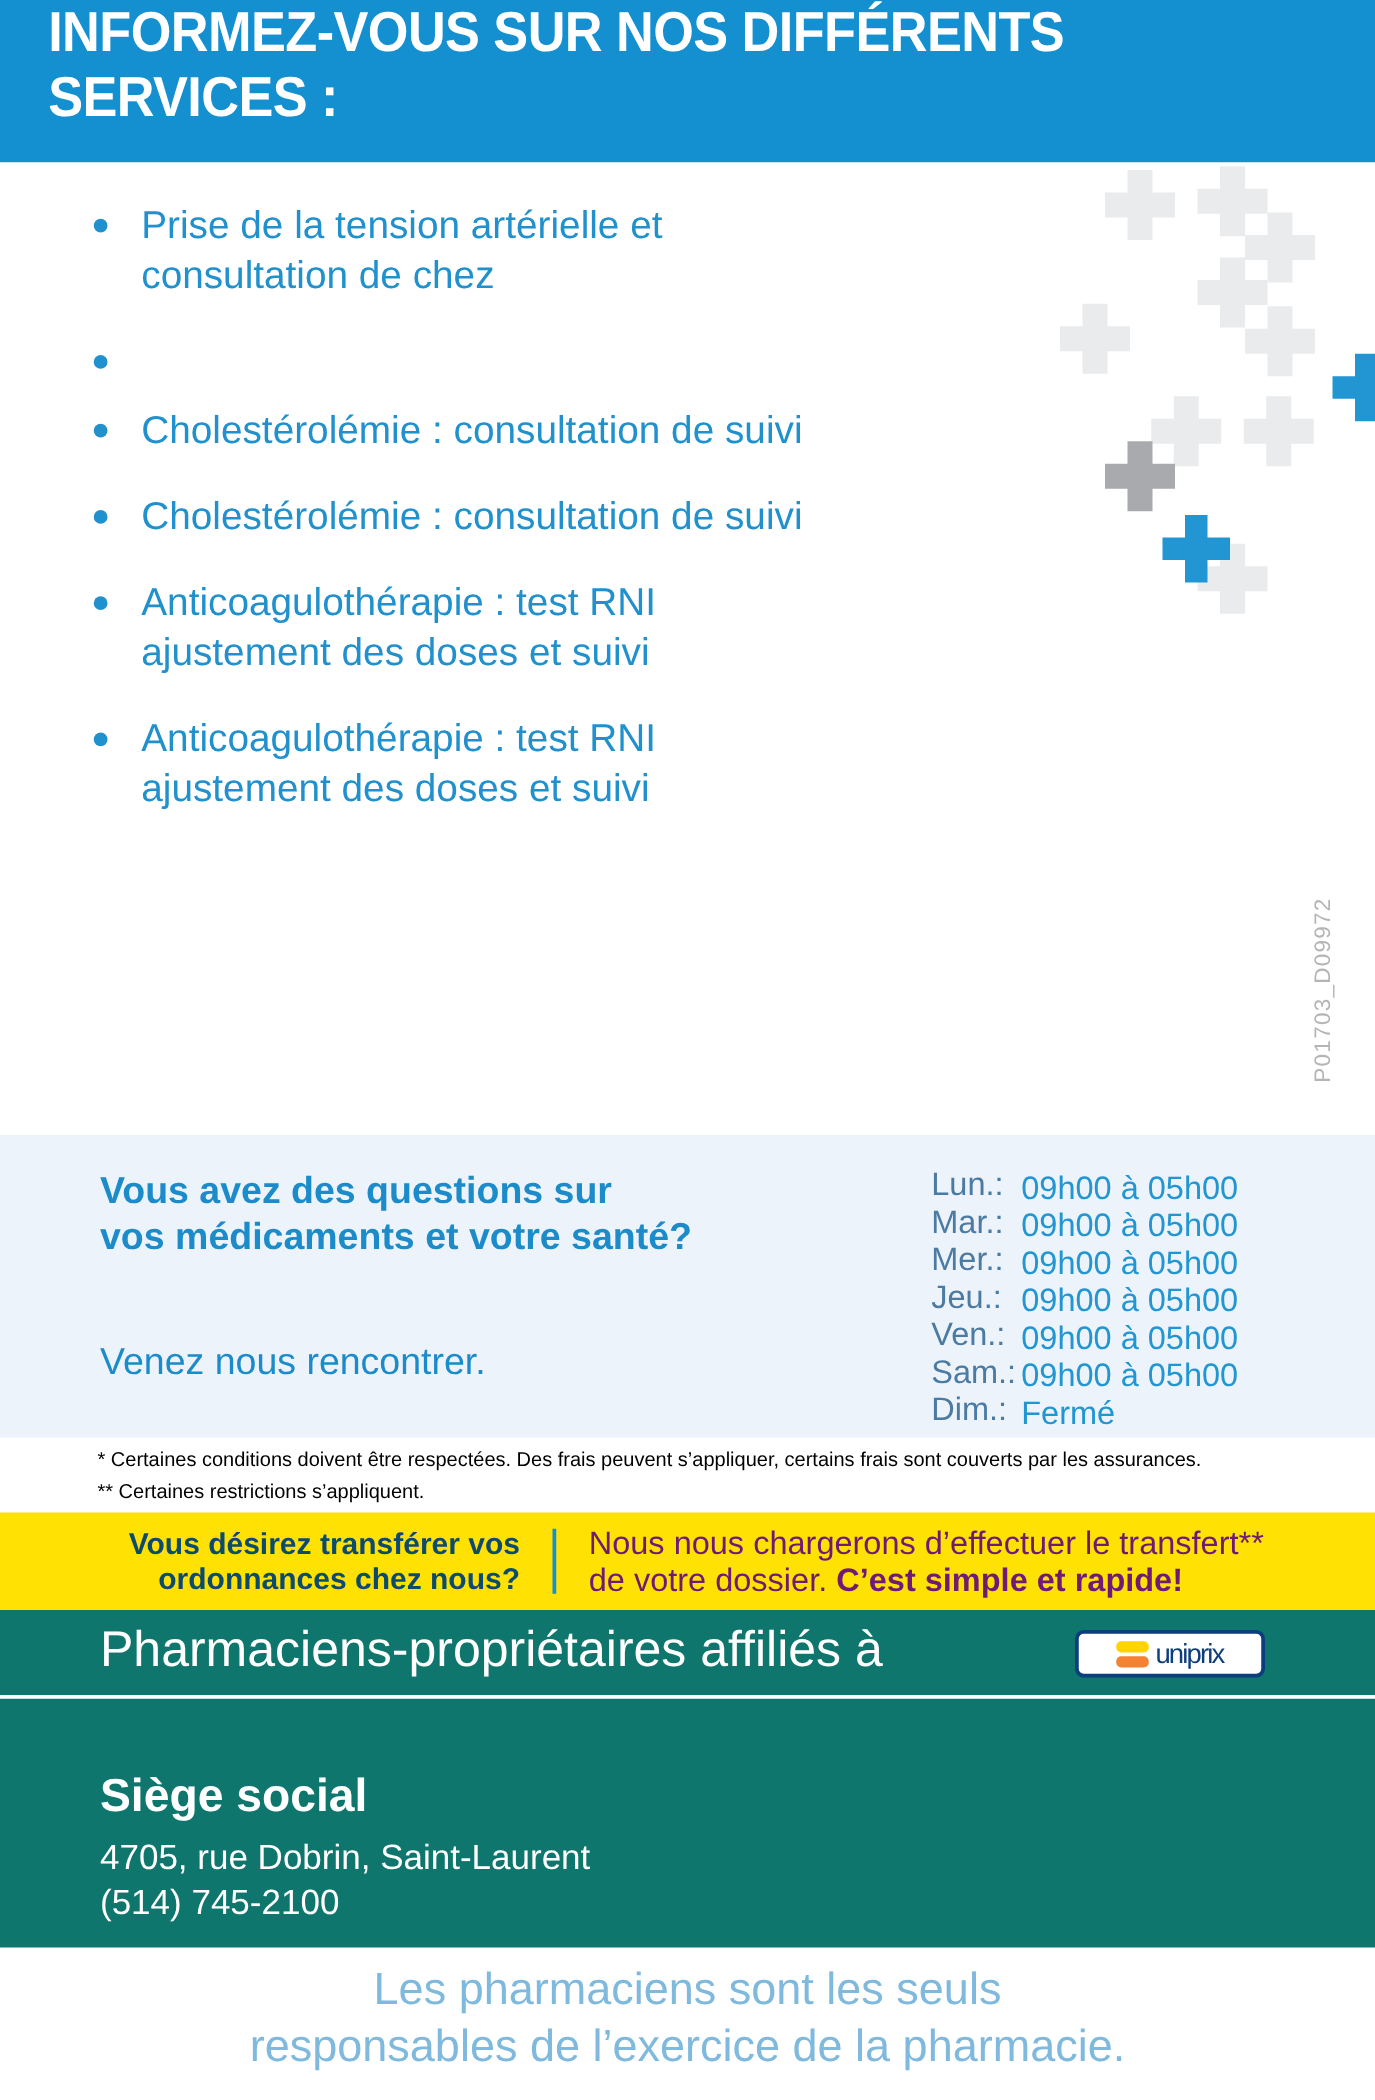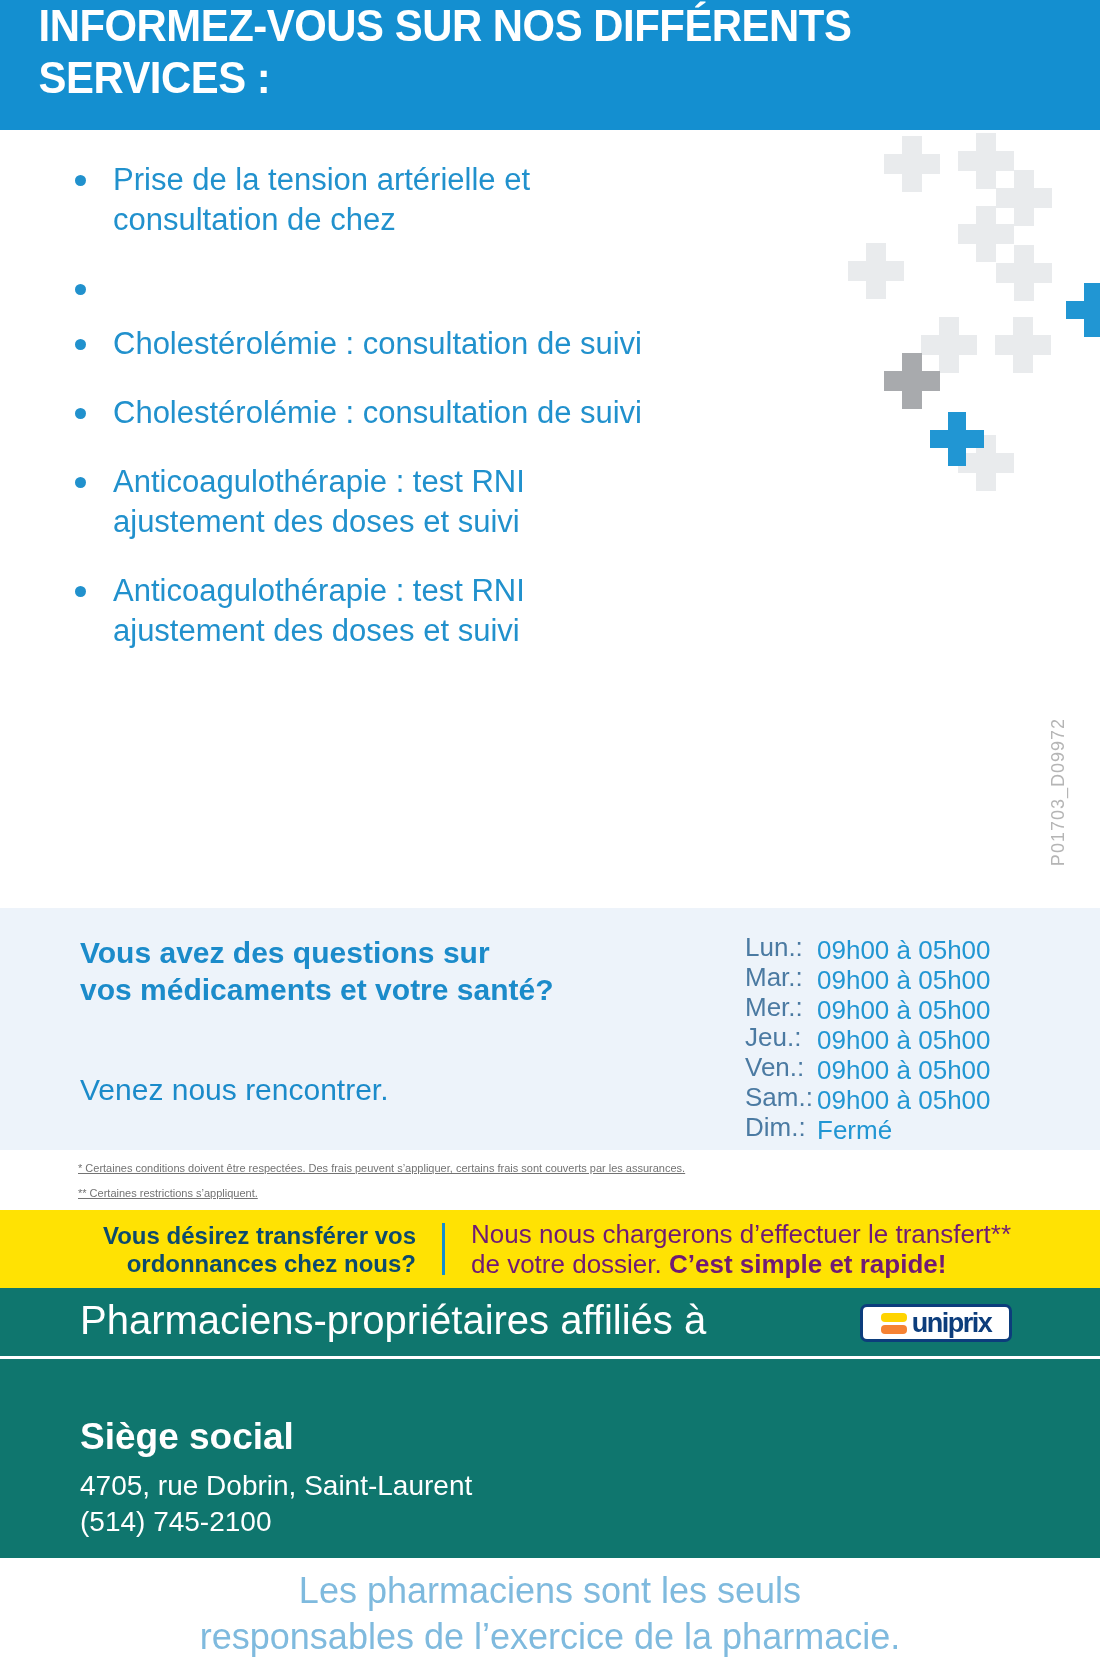--- a/index.html
+++ b/index.html
@@ -32,41 +32,41 @@
   
   .meet{position:absolute;left:0;top:908px;width:1100px;height:242px;background:#edf3fa;padding-left:15px;}
   .meet-q{position:absolute;left:80px;top:26px;color:#1b8bca;font-weight:bold;font-size:30px;line-height:37px;}
   .meet-cta{position:absolute;left:80px;top:148px;color:#1b8bca;font-weight:normal;font-size:30px;margin-top:17px;}
   .hours{position:absolute;left:745px;top:24px;}
   .hours-row{display:flex;height:30px;align-items:flex-start;font-size:26px;line-height:30px;}
   .hours-day{width:72px;color:#4b7aa2;}
   .hours-time{color:#2196d3;position:relative;top:3px;}
 
   
-  .fineprint{position:absolute;left:78px;top:1156px;color:#737373;font-size:11px;line-height:25px;text-decoration:underline;}
+  .fineprint{position:absolute;left:78px;top:1156px;color:#000000;font-size:16px;line-height:25px;}
 
   
   .transfer{position:absolute;left:0;top:1210px;width:1100px;height:78px;background:#ffe203;}
   .t-left{position:absolute;left:80px;top:12px;width:336px;text-align:right;
           color:#0c4a6e;font-weight:bold;font-size:24px;line-height:28px;}
   .t-div{position:absolute;left:442px;top:13px;width:3px;height:52px;background:#148fd0;}
   .t-right{position:absolute;left:471px;top:9px;color:#701a75;font-size:26px;line-height:30px;}
   .t-right b{font-weight:bold;}
 
   
   .band-blue{position:absolute;left:0;top:1288px;width:1100px;height:270px;background:#0f766e;}
   .affil-text{position:absolute;left:80px;top:10px;color:#fff;font-size:40px;}
   .sep{position:absolute;left:0;top:68px;width:1100px;height:3px;background:#fff;}
   .uniprix{position:absolute;left:860px;top:16px;width:152px;height:38px;background:#fff;
            border:3px solid #0c3d7c;border-radius:7px;display:flex;align-items:center;
            justify-content:center;gap:5px;box-sizing:border-box;}
   .bars{display:flex;flex-direction:column;gap:3px;}
   .bar{width:26px;height:9px;border-radius:4px;}
   .bar-y{background:#ffd400;} .bar-o{background:#f58233;}
-  .uniprix-word{color:#0c3d7c;font-weight:bold;font-size:27px;letter-spacing:-1.5px;}
+  .uniprix-word{color:#0c3d7c;font-weight:normal;font-size:22px;letter-spacing:-1.5px;}
 
   .hq-title{position:absolute;left:80px;top:128px;color:#fff;font-weight:bold;font-size:37px;}
   .hq-addr{position:absolute;left:80px;top:182px;color:#fff;font-size:28px;}
   .hq-phone{position:absolute;left:80px;top:218px;color:#fff;font-size:28px;}
 
   
   .footer{position:absolute;left:0;top:1568px;width:1100px;text-align:center;
           color:#7fbade;font-size:36px;line-height:46px;}
 </style>
 </head>

